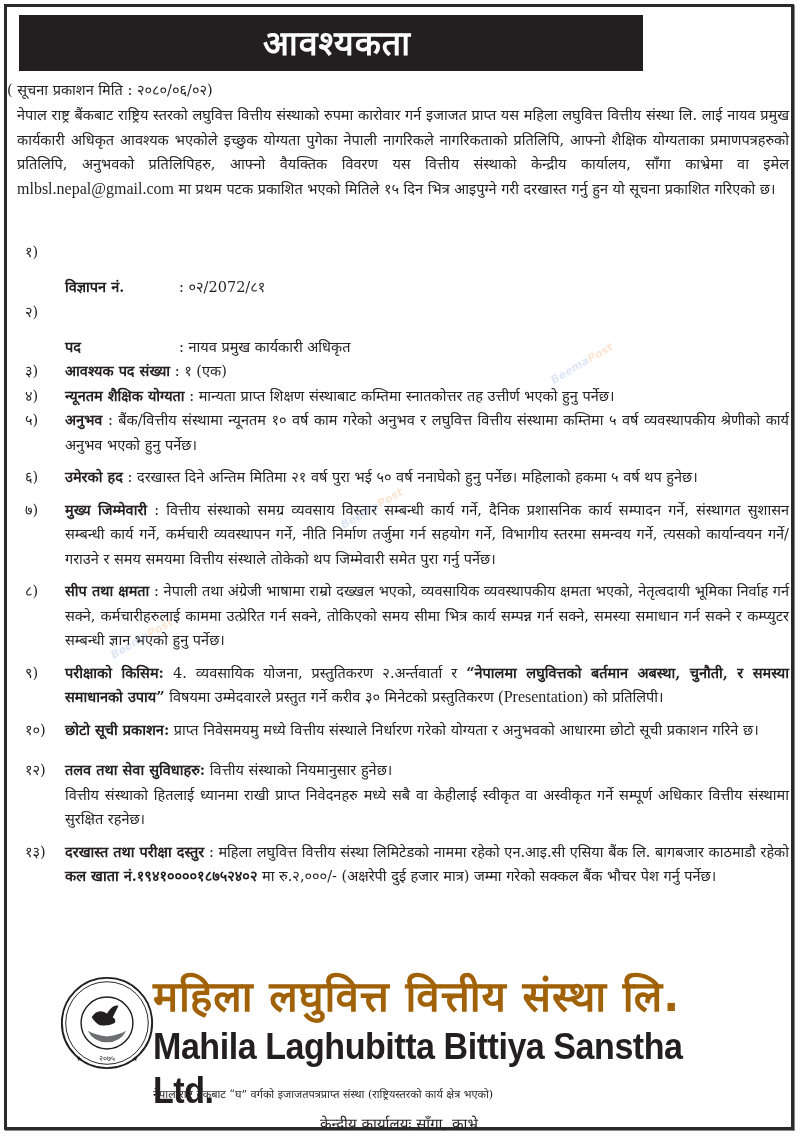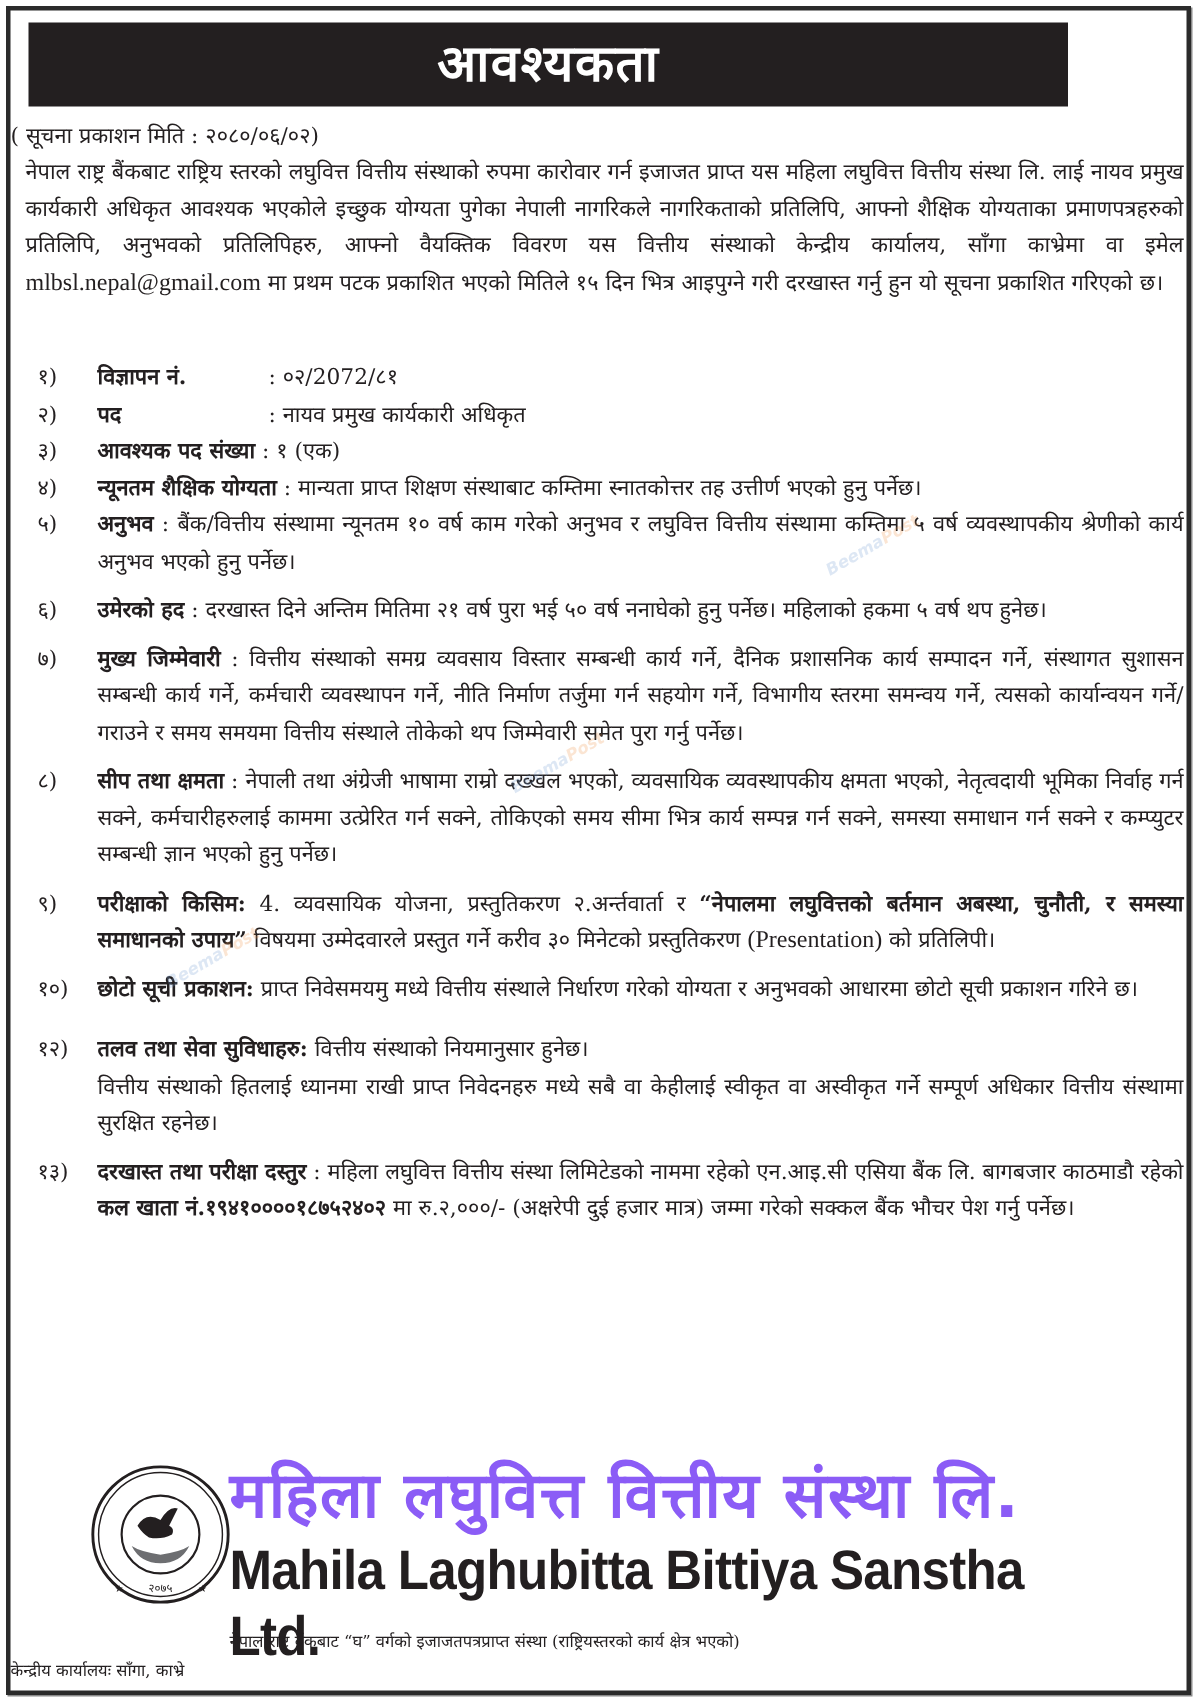--- a/index.html
+++ b/index.html
@@ -1,44 +1,44 @@
 <!DOCTYPE html>
 <html><head>
 <meta charset="utf-8">
 <style>
   html, body { margin: 0; padding: 0; background: #ffffff; }
   body { width: 802px; height: 1137px; position: relative; overflow: hidden;
          font-family: "DejaVu Serif", serif; color: #231f20; }
   .frame { position: absolute; left: 4px; top: 4px; width: 790px; height: 1126px;
            border: 3px solid #2b2b2b; box-sizing: border-box; background: #fff;
            box-shadow: 1px 1px 0 #8a8a8a; }
-  .title-bar { position: absolute; left: 12px; top: 8px; width: 693px; height: 56px;
+  .title-bar { position: absolute; left: 12px; top: 8px; width: 612px; height: 56px;
                background: #231f20; color: #fff; text-align: center;
                font-family: "DejaVu Sans", sans-serif; font-weight: bold; font-size: 34px;
-               line-height: 56px; letter-spacing: 1px; }
+               line-height: 56px; letter-spacing: 1px; padding-left: 12px; }
   .notice-date { position: absolute; top: 72px; left: 0; width: 100%; text-align: left;
                  font-size: 14.5px; }
   .intro { position: absolute; left: 10px; top: 96px; width: 772px; font-size: 14.5px;
            line-height: 24.5px; text-align: justify; }
   .items { position: absolute; left: 10px; top: 233px; width: 772px; font-size: 14.5px; }
   .item { position: relative; padding-left: 48px; line-height: 24.5px; text-align: justify; }
   .item .num { position: absolute; left: 8px; top: 0; }
   .item .lbl { font-weight: bold; }
-  .item.simple .lbl { display: inline-block; width: 114px; }
+  .item.simple .lbl { display: inline-block; width: 114px; margin-top: 35px; }
   .gap { height: 8px; }
   .after12 { padding-left: 48px; line-height: 24.5px; text-align: justify; }
   .footer { position: absolute; left: 0; top: 962px; width: 100%; }
   .logo { position: absolute; left: 52px; top: 6px; width: 96px; height: 96px; }
   .org-np { position: absolute; left: 146px; top: 0px; font-family: "DejaVu Sans", sans-serif;
-            font-weight: bold; font-size: 42px; line-height: 56px; color: #8b5cf6; letter-spacing: 1px; }
+            font-weight: bold; font-size: 42px; line-height: 56px; color: #a16207; letter-spacing: 1px; }
   .org-en { position: absolute; left: 146px; top: 56px; font-family: "Liberation Sans", sans-serif;
             font-weight: bold; font-size: 37px; line-height: 44px; color: #231f20; transform: scaleX(0.92);
             transform-origin: left; letter-spacing: -0.5px; }
   .org-sub { position: absolute; left: 146px; top: 114px; width: 590px; font-size: 11px; line-height: 24px; }
-  .org-office { position: absolute; left: 0; top: 134px; width: 100%; text-align: left; font-size: 11px; line-height: 22px; }
+  .org-office { position: absolute; left: 0; top: 144px; width: 100%; text-align: center; font-size: 15px; line-height: 22px; }
   .wm { position: absolute; font-family: "DejaVu Sans", sans-serif; font-size: 11px; font-style: italic;
         font-weight: bold; color: rgba(120,160,210,0.25); transform: rotate(-30deg); pointer-events: none; }
   .wm b { color: rgba(240,150,80,0.25); }
   .email { font-family: "Liberation Serif", serif; font-size: 16px; margin-top: 10px; }
   .latin { font-family: "Liberation Serif", serif; font-size: 16px; }
 </style>
 </head>
 <body>
 
 <div class="frame">

